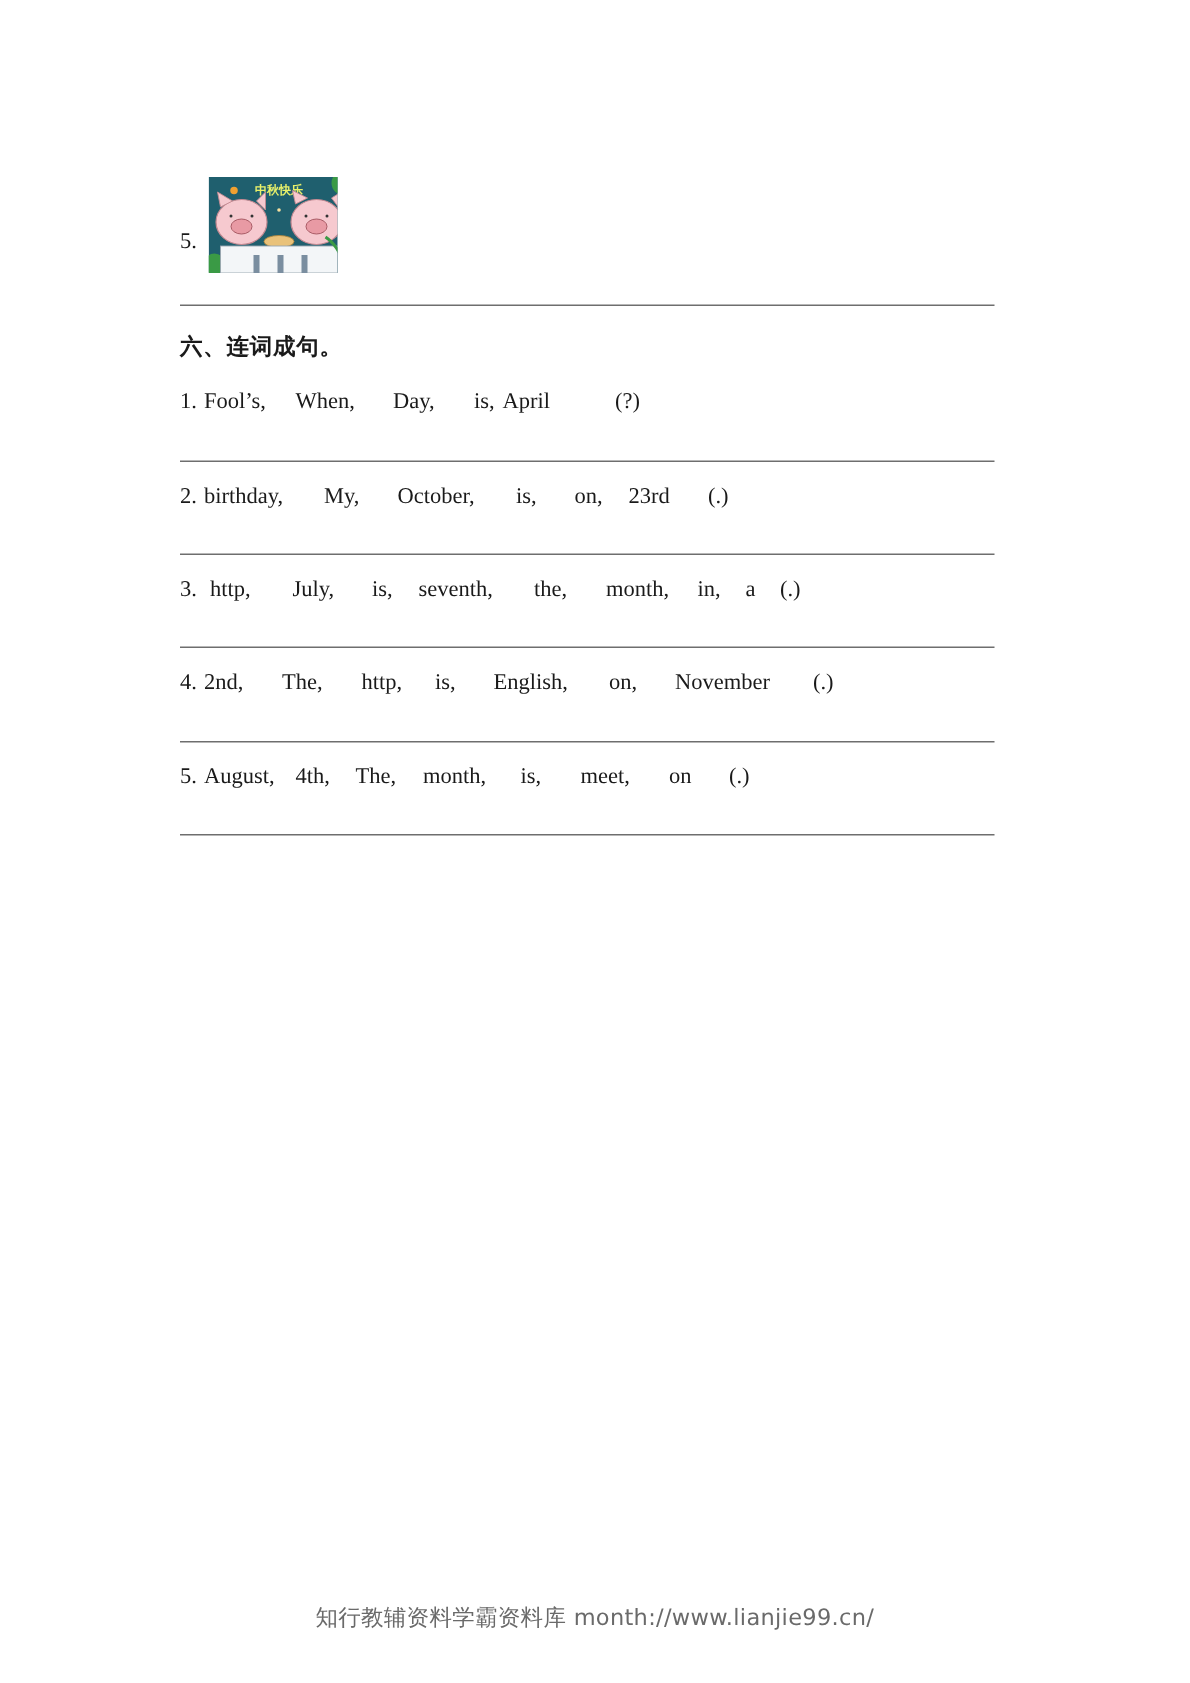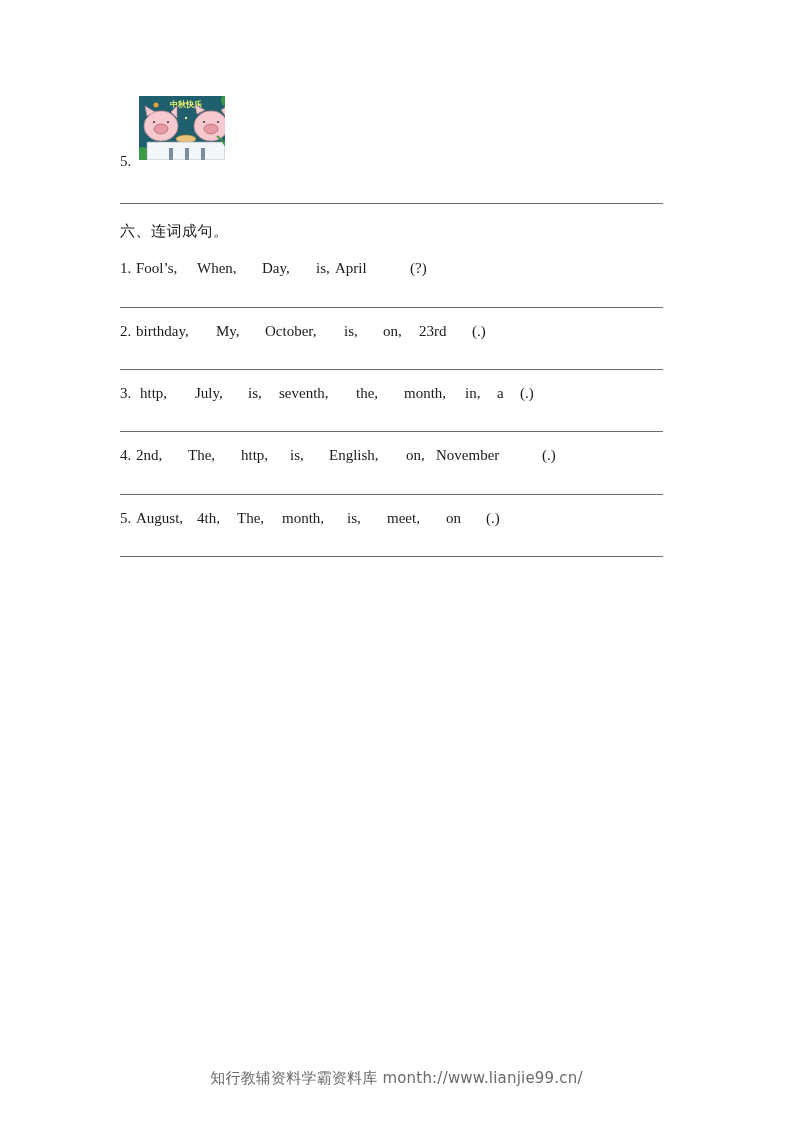--- a/index.html
+++ b/index.html
@@ -17,38 +17,39 @@
     }
     .abs { position: absolute; }
     .q5-label {
       left: 120px;
       top: 153px;
       font-size: 15px;
       line-height: 17px;
     }
     .pic {
       left: 139px;
-      top: 96px;
+      top: 118px;
       width: 86px;
       height: 64px;
       overflow: hidden;
     }
     .rule {
       left: 120px;
       width: 543px;
       height: 0;
       border-top: 1px solid #6e6e6e;
     }
     .section-title {
       left: 120px;
       top: 222px;
       font-family: "DejaVu Sans", "Liberation Sans", sans-serif;
       font-size: 15px;
       line-height: 18px;
       letter-spacing: 0.5px;
+      font-weight: bold;
     }
     .item {
       left: 120px;
       font-size: 15px;
       line-height: 17px;
       white-space: pre;
     }
     .item span { position: absolute; top: 0; white-space: nowrap; }
     .footer {
       left: 0;
@@ -138,21 +139,21 @@
 <div class="abs rule" style="top:431px"></div>
 
 <div class="abs item" style="top:447px">
   <span style="left:0">4.</span>
   <span style="left:16px">2nd,</span>
   <span style="left:68px">The,</span>
   <span style="left:121px">http,</span>
   <span style="left:170px">is,</span>
   <span style="left:209px">English,</span>
   <span style="left:286px">on,</span>
-  <span style="left:316px">November</span>
+  <span style="left:330px">November</span>
   <span style="left:422px">(.)</span>
 </div>
 <div class="abs rule" style="top:494px"></div>
 
 <div class="abs item" style="top:510px">
   <span style="left:0">5.</span>
   <span style="left:16px">August,</span>
   <span style="left:77px">4th,</span>
   <span style="left:117px">The,</span>
   <span style="left:162px">month,</span>

